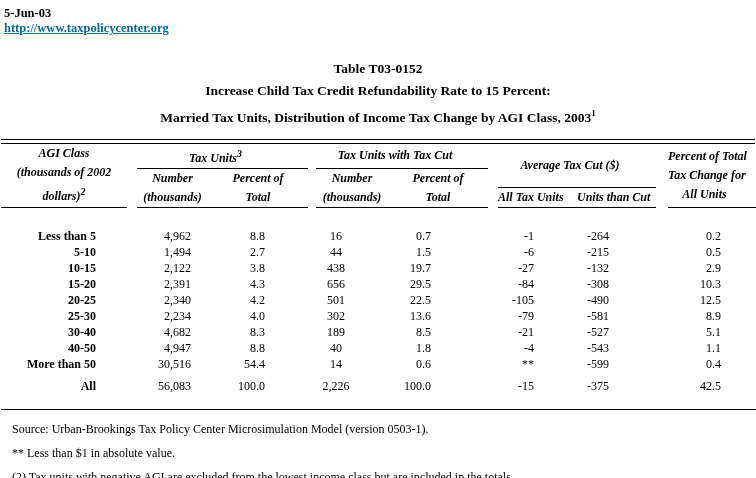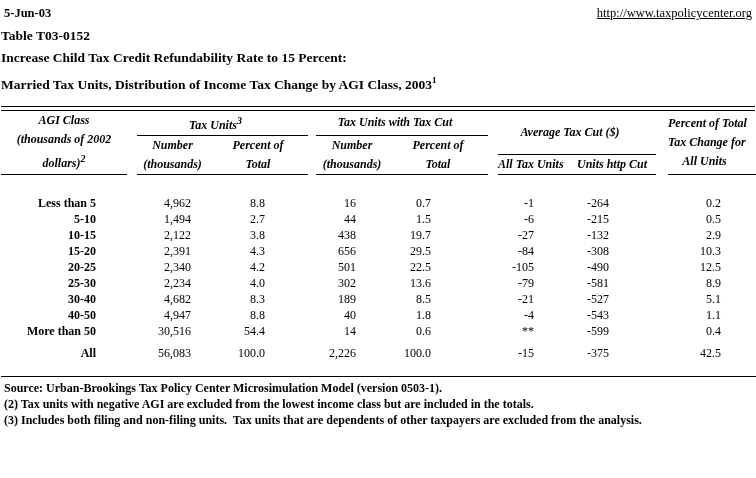--- a/index.html
+++ b/index.html
@@ -1,53 +1,53 @@
 <!DOCTYPE html>
 <html><head>
 <meta charset="utf-8">
 <style>
   html,body { margin:0; padding:0; background:#ffffff; }
   body { font-family:"Liberation Serif", serif; color:#000000; }
   .page { width:756px; height:478px; box-sizing:border-box; padding:4px 1px 0 1px; overflow:hidden; background:#ffffff; }
 
-  .topbar { display:flex; justify-content:space-between; align-items:flex-start; padding:2px 3px 0 3px; font-size:12.5px; }
+  .topbar { display:flex; justify-content:space-between; align-items:flex-start; padding:2px 3px 0 3px; font-size:12.5px;flex-direction:column; }
   .date { font-weight:bold; }
-  .url-link { color:#000000; text-decoration:underline; cursor:pointer; }
-
-  .titles { text-align:left; margin-top:4px; font-weight:bold; font-size:13.5px; line-height:22px; }
+  .url-link { color:#0369a1; text-decoration:underline; cursor:pointer;font-weight:bold; }
+
+  .titles { text-align:center; margin-top:22px; font-weight:bold; font-size:13.5px; line-height:22px; }
   .titles sup { font-size:9px; font-weight:bold; }
 
   .dbl-rule { margin-top:10px; height:3px; border-top:1px solid #000; border-bottom:1px solid #000; }
 
   table { width:756px; border-collapse:collapse; table-layout:fixed; border-bottom:1px solid #000; }
   th, td { padding:0; margin:0; }
   thead th { font-weight:bold; font-size:12px; text-align:center; vertical-align:middle; white-space:nowrap; line-height:19px; }
   thead tr.hr1 { height:20px; }
   thead tr.hr2 { height:19px;margin-top:32px; }
   thead tr.hr3 { height:19px; }
   th.agi-h { vertical-align:top; }
   th.bb { border-bottom:1px solid #000;font-style:italic; }
   th.group, th.sub { padding-right:14px; }
   th.pct-h { padding-right:16px; }
   th.sp { border:none; }
 
   tbody td { font-size:12px; line-height:16px; text-align:right; white-space:nowrap; vertical-align:bottom; }
   td.agi { font-weight:bold; padding-right:31px; }
   td.n1 { padding-right:31px; }
   td.p1 { padding-right:43px;font-family:Liberation Serif, serif; }
-  td.n2 { padding-right:46px; }
+  td.n2 { padding-right:46px;text-align:center; }
   td.p2 { padding-right:57px; }
   td.a1 { padding-right:43px; }
   td.a2 { padding-right:37px;text-align:center; }
   td.pc { padding-right:36px; }
   tbody tr.first td { padding-top:20px; }
   tbody tr.last td { padding-top:6px; padding-bottom:15px; }
 
   .footnotes { padding:3px 3px 0 3px; font-size:12px; line-height:16px; }
-  .footnotes div { margin:0;font-weight:bold; }
+  .footnotes div { margin:8px; }
 </style>
 </head>
 <body>
 
 <div class="page">
 
   <div class="topbar">
     <span class="date">5-Jun-03</span>
     <a class="url-link">http://www.taxpolicycenter.org</a>
   </div>
@@ -108,21 +108,21 @@
           <div>Number</div>
             <div>(thousands)</div>
         </th>
         <th rowspan="2" class="bb sub">
           <div>Percent of</div>
             <div>Total</div>
         </th>
       </tr>
       <tr class="hr3">
         <th class="bb sub">All Tax Units</th>
-        <th class="bb sub">Units http Cut</th>
+        <th class="bb sub">Units than Cut</th>
       </tr>
     </thead>
     <tbody>
       <tr class="first">
         <td class="agi">Less than 5</td>
           <td class="sp"></td>
         <td class="n1">4,962</td>
         <td class="p1">8.8</td>
           <td class="sp"></td>
         <td class="n2">16</td>
@@ -257,17 +257,18 @@
         <td class="a1">-15</td>
         <td class="a2">-375</td>
           <td class="sp"></td>
         <td class="pc">42.5</td>
       </tr>
     </tbody>
   </table>
 
   <div class="footnotes">
     <div>Source: Urban-Brookings Tax Policy Center Microsimulation Model (version 0503-1).</div>
+    <div>** Less than $1 in absolute value.</div>
     <div>(2) Tax units with negative AGI are excluded from the lowest income class but are included in the totals.</div>
     <div>(3) Includes both filing and non-filing units.&nbsp; Tax units that are dependents of other taxpayers are excluded from the analysis.</div>
   </div>
 
 </div>
 
 </body></html>

